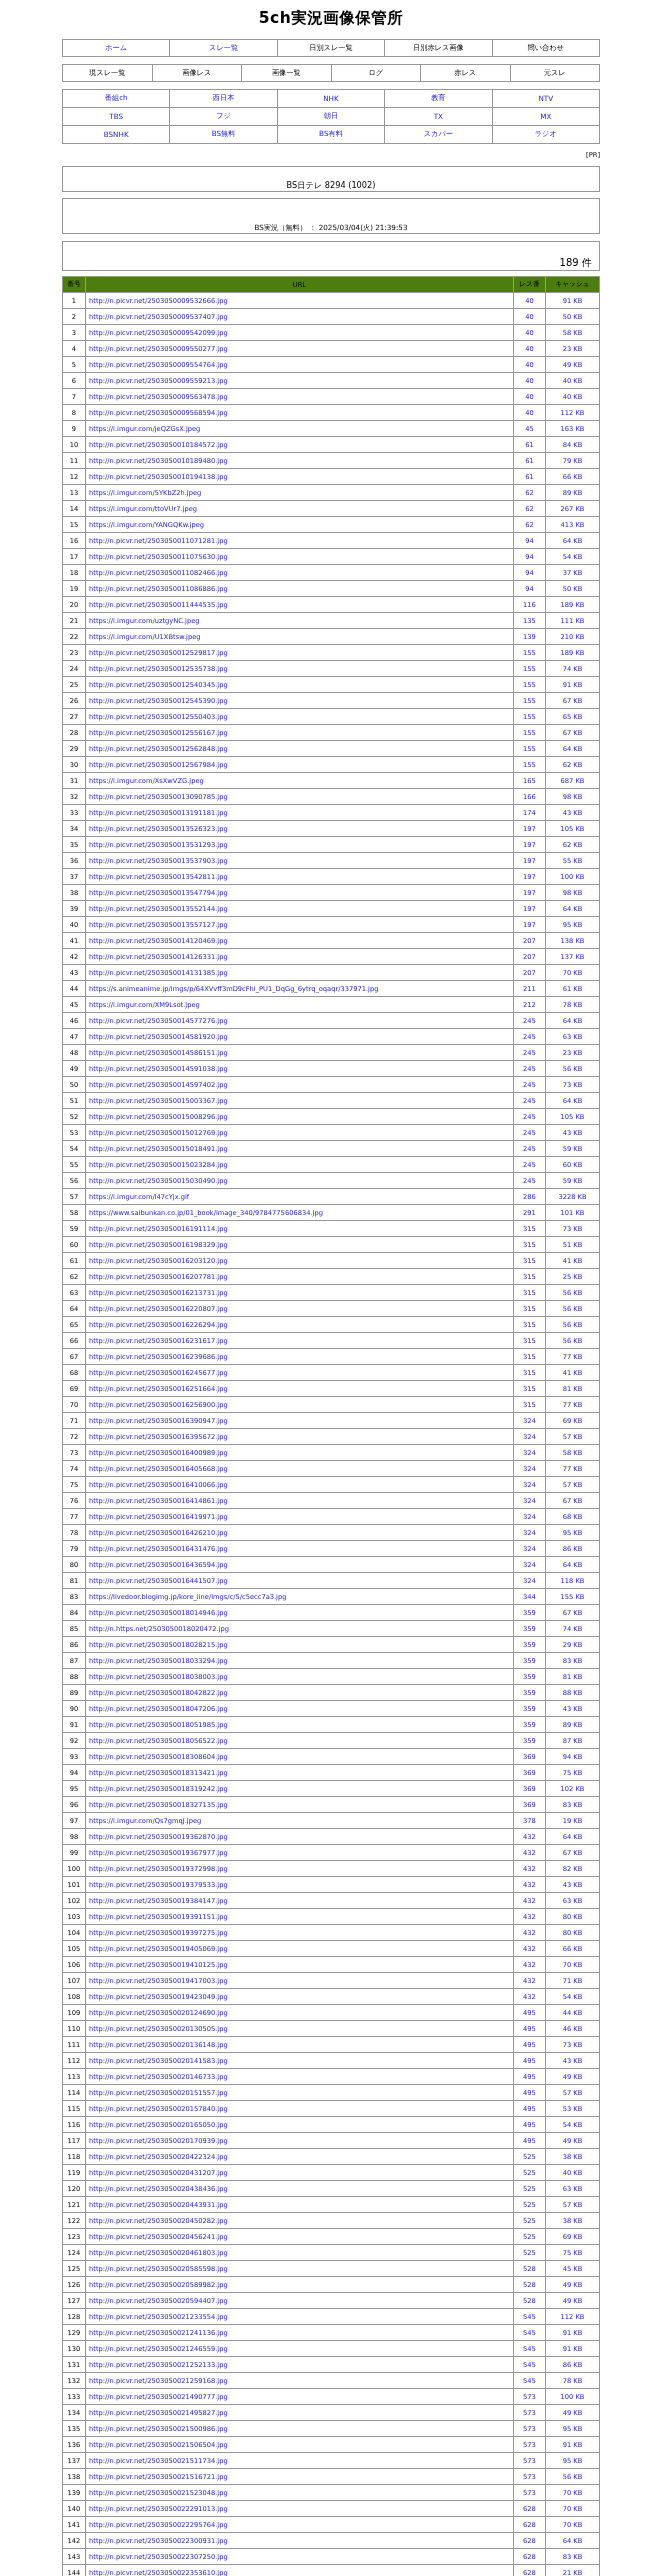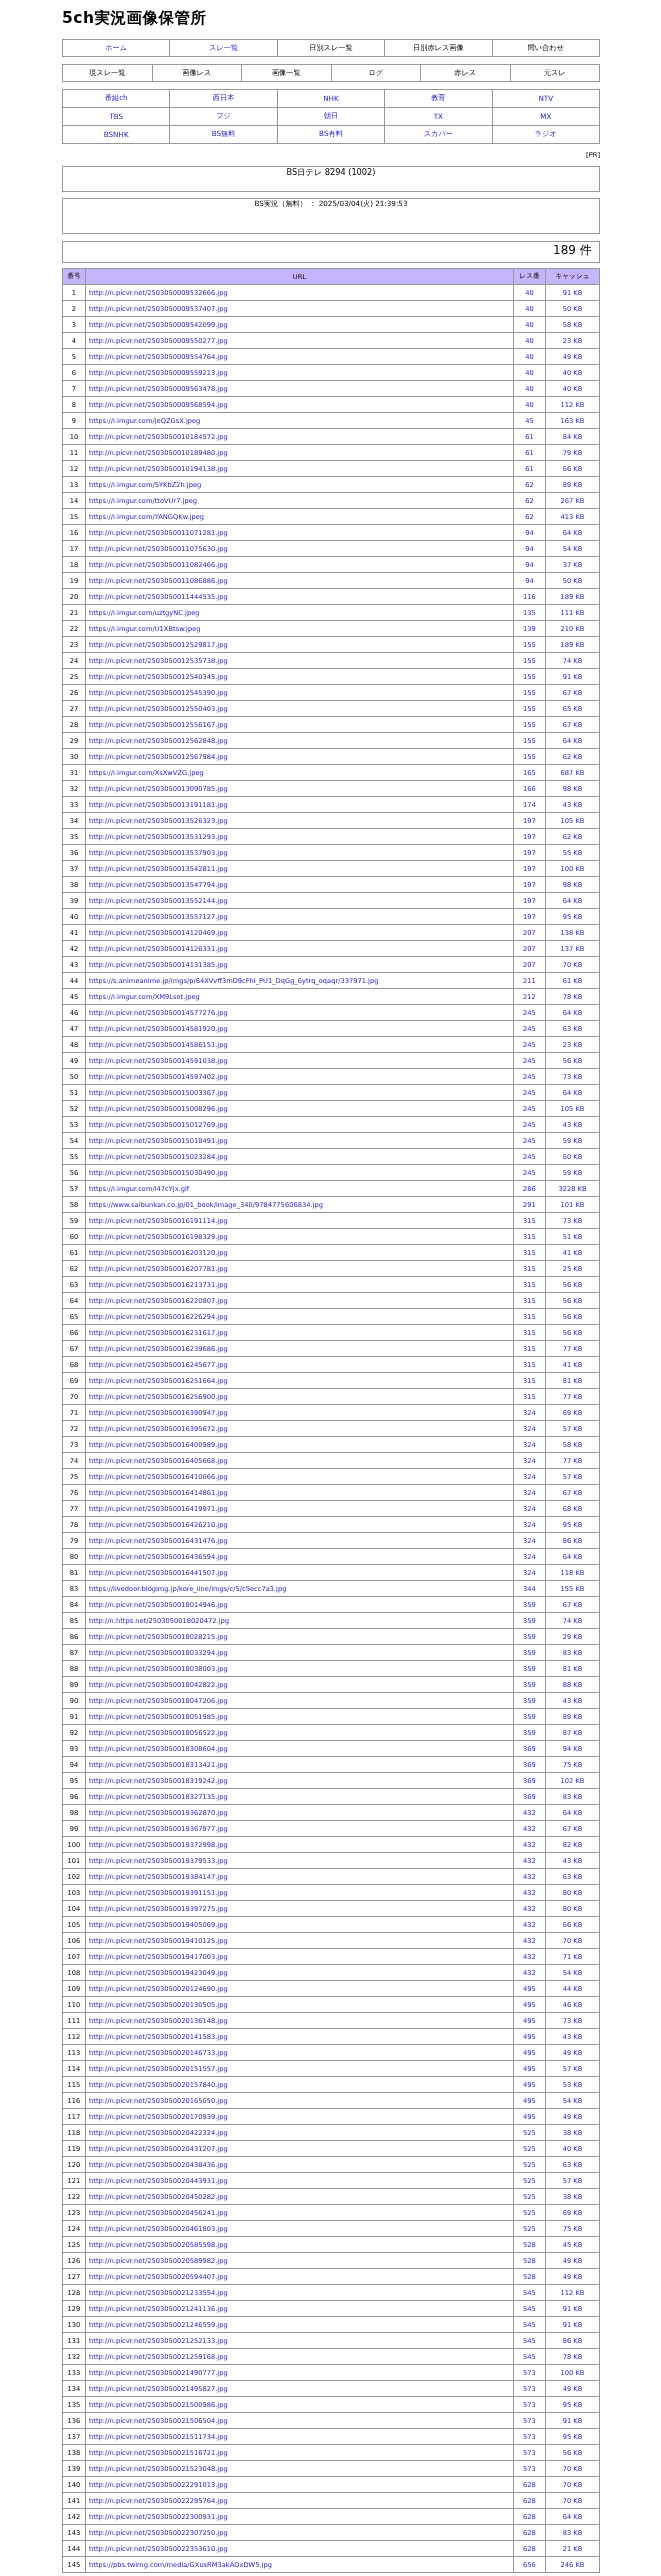--- a/index.html
+++ b/index.html
@@ -2,45 +2,45 @@
 <html lang="ja" style="--link: #2222cc;font-size:8.2px"><head>
 <meta charset="utf-8">
 <style>
   :root{ --link:#2222cc; --border:#979797; }
   *{ box-sizing:border-box; }
   body{ margin:0; background:#fff; color:#000;
         font-family:"DejaVu Sans","Liberation Sans",sans-serif; }
   .page{ width:662px; height:3091px; overflow:hidden; margin:0 auto; background:#fff; }
   .container{ width:538px; margin:0 auto; }
 
-  h1.site-title{ text-align:left; font-size:15.5px; font-weight:bold;
+  h1.site-title{ text-align:center; font-size:15.5px; font-weight:bold;
                  margin:8.2px 0 10.3px; letter-spacing:0.5px; }
 
   table.grid{ width:100%; border-collapse:collapse; table-layout:fixed;
               border:0.5px solid var(--border);padding-left:48px; }
   table.grid td, table.grid th{ border:0.5px solid var(--border); }
 
   .navtbl{ margin-bottom:6.7px; }
   .navtbl td{ height:17px; text-align:center; font-size:7.2px; }
   .chantbl td{ height:18px; text-align:center; font-size:7.2px; }
 
   a{ color:var(--link); text-decoration:none; cursor:pointer; }
   .plain-link{ color:#000; }
 
   .pr{ text-align:right; font-size:6.7px; margin:6.7px 0 7.7px; }
 
   .box{ border:0.5px solid var(--border); margin-bottom:6.2px;
-        display:flex; align-items:flex-start; justify-content:center; }
+        display:flex; align-items:flex-end; justify-content:center; }
   .box.thread-title-box{ height:26px; font-size:8.2px; }
   .box.thread-meta-box{ height:36px; font-size:7.2px; }
-  .box.count-box{ height:22px; font-size:12px; justify-content:flex-end;
+  .box.count-box{ height:30px; font-size:10px; justify-content:flex-end;
                   padding-right:7.2px; margin-bottom:5.2px; }
 
   table.data th{ height:16.5px; font-size:6.7px; font-weight:normal; text-align:center;
-                 padding:0 3.1px; background:#c4b5fd; }
+                 padding:0 3.1px; background:#4d7c0f; }
   table.data td{ height:16px; font-size:6.7px; padding:0 3.1px; white-space:nowrap;
                  overflow:hidden; }
   .c-num{ width:23px; text-align:center; }
   .c-url{ text-align:left; }
   .c-res{ width:32px; text-align:center; }
   .c-cache{ width:54px; text-align:center; }
 </style>
 </head>
 <body>
 
@@ -688,20 +688,26 @@
     <td class="c-res"><a>369</a></td>
     <td class="c-cache"><a>102 KB</a></td>
   </tr>
           <tr>
     <td class="c-num">96</td>
     <td class="c-url"><a>http://n.picvr.net/2503050018327135.jpg</a></td>
     <td class="c-res"><a>369</a></td>
     <td class="c-cache"><a>83 KB</a></td>
   </tr>
           <tr>
+    <td class="c-num">97</td>
+    <td class="c-url"><a>https://i.imgur.com/Qs7gmqJ.jpeg</a></td>
+    <td class="c-res"><a>378</a></td>
+    <td class="c-cache"><a>19 KB</a></td>
+  </tr>
+          <tr>
     <td class="c-num">98</td>
     <td class="c-url"><a>http://n.picvr.net/2503050019362870.jpg</a></td>
     <td class="c-res"><a>432</a></td>
     <td class="c-cache"><a>64 KB</a></td>
   </tr>
           <tr>
     <td class="c-num">99</td>
     <td class="c-url"><a>http://n.picvr.net/2503050019367977.jpg</a></td>
     <td class="c-res"><a>432</a></td>
     <td class="c-cache"><a>67 KB</a></td>

